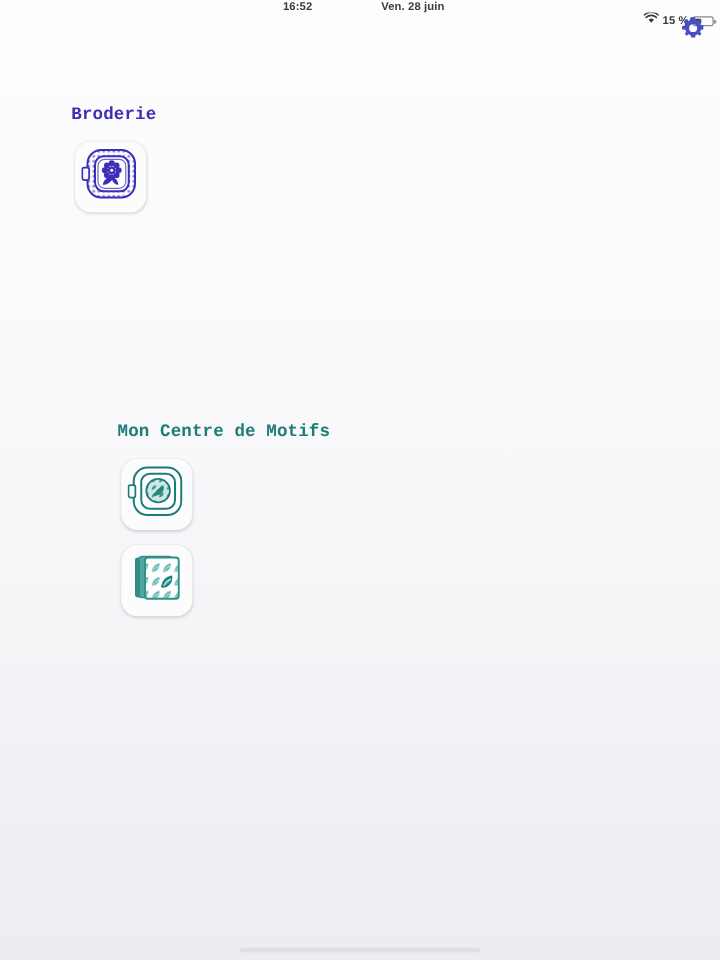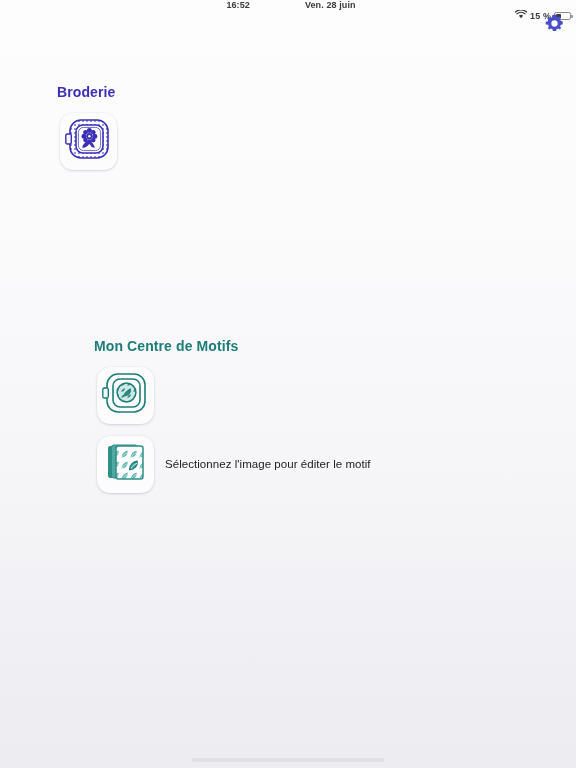--- a/index.html
+++ b/index.html
@@ -39,21 +39,21 @@
     display: flex;
     align-items: center;
     gap: 7px;
     padding-left: 6px;
   }
   .sb-time { font-weight: 600; }
   .sb-date { font-weight: 600; margin-left: 48px; }
   .sb-right {
     margin-left: auto;
     display: flex;
-    align-items: center;
+    align-items: flex-end;
     gap: 3px;
     padding-right: 5px;
   }
   .wifi-icon { display: block; }
   .sb-batt-pct { font-weight: 600; font-size: 9px; }
   .batt {
     position: relative;
     width: 17px;
     height: 8px;
     border: 1px solid #8b8b90;
@@ -85,21 +85,21 @@
     right: 8px;
     width: 28px;
     height: 26px;
     display: flex;
     align-items: center;
     justify-content: center;
     cursor: pointer;
   }
 
   
-  .section { position: absolute; left: 0; width: 554px; }
+  .section { position: absolute; left: 0; width: 554px; font-family: Liberation Mono, monospace; }
   #section-broderie { top: 84px; }
   #section-centre  { top: 338px; padding-left: 37px; }
 
   .section-title {
     font-size: 14px;
     font-weight: 700;
     margin: 0 0 0 57px;
     letter-spacing: 0.1px;
   }
   #title-broderie { color: #3b2fb5; }
@@ -278,21 +278,20 @@
               <rect x="6" y="8" width="26" height="32" rx="2.2" fill="#2f8f87"></rect>
               <rect x="9.5" y="7" width="26" height="33" rx="2.2" fill="#4fa9a2" stroke="#2f8f87" stroke-width="1"></rect>
 
               <rect x="14" y="8" width="27" height="33" rx="2.4" fill="url(#leafpat2)" stroke="#2f8f87" stroke-width="1.5"></rect>
 
               <path d="M27.5 31.5c.6-4.6 3.2-7.5 7.6-8.4.8 4.7-2.9 8.5-7.6 8.4z" fill="#3fa39c" stroke="#1c7d77" stroke-width="1.3" stroke-linejoin="round"></path>
               <path d="M29 30.6c1.6-2.8 3.5-4.4 6-5.2" stroke="#dff1ef" stroke-width="0.9" fill="none"></path>
             </svg>
           </span>
         </div>
-        <div class="row-label">Sélectionnez l'image pour éditer le motif</div>
       </div>
 
     </div>
   </div>
 
   <div class="home-indicator"></div>
 
 </div>
 
 </body></html>

